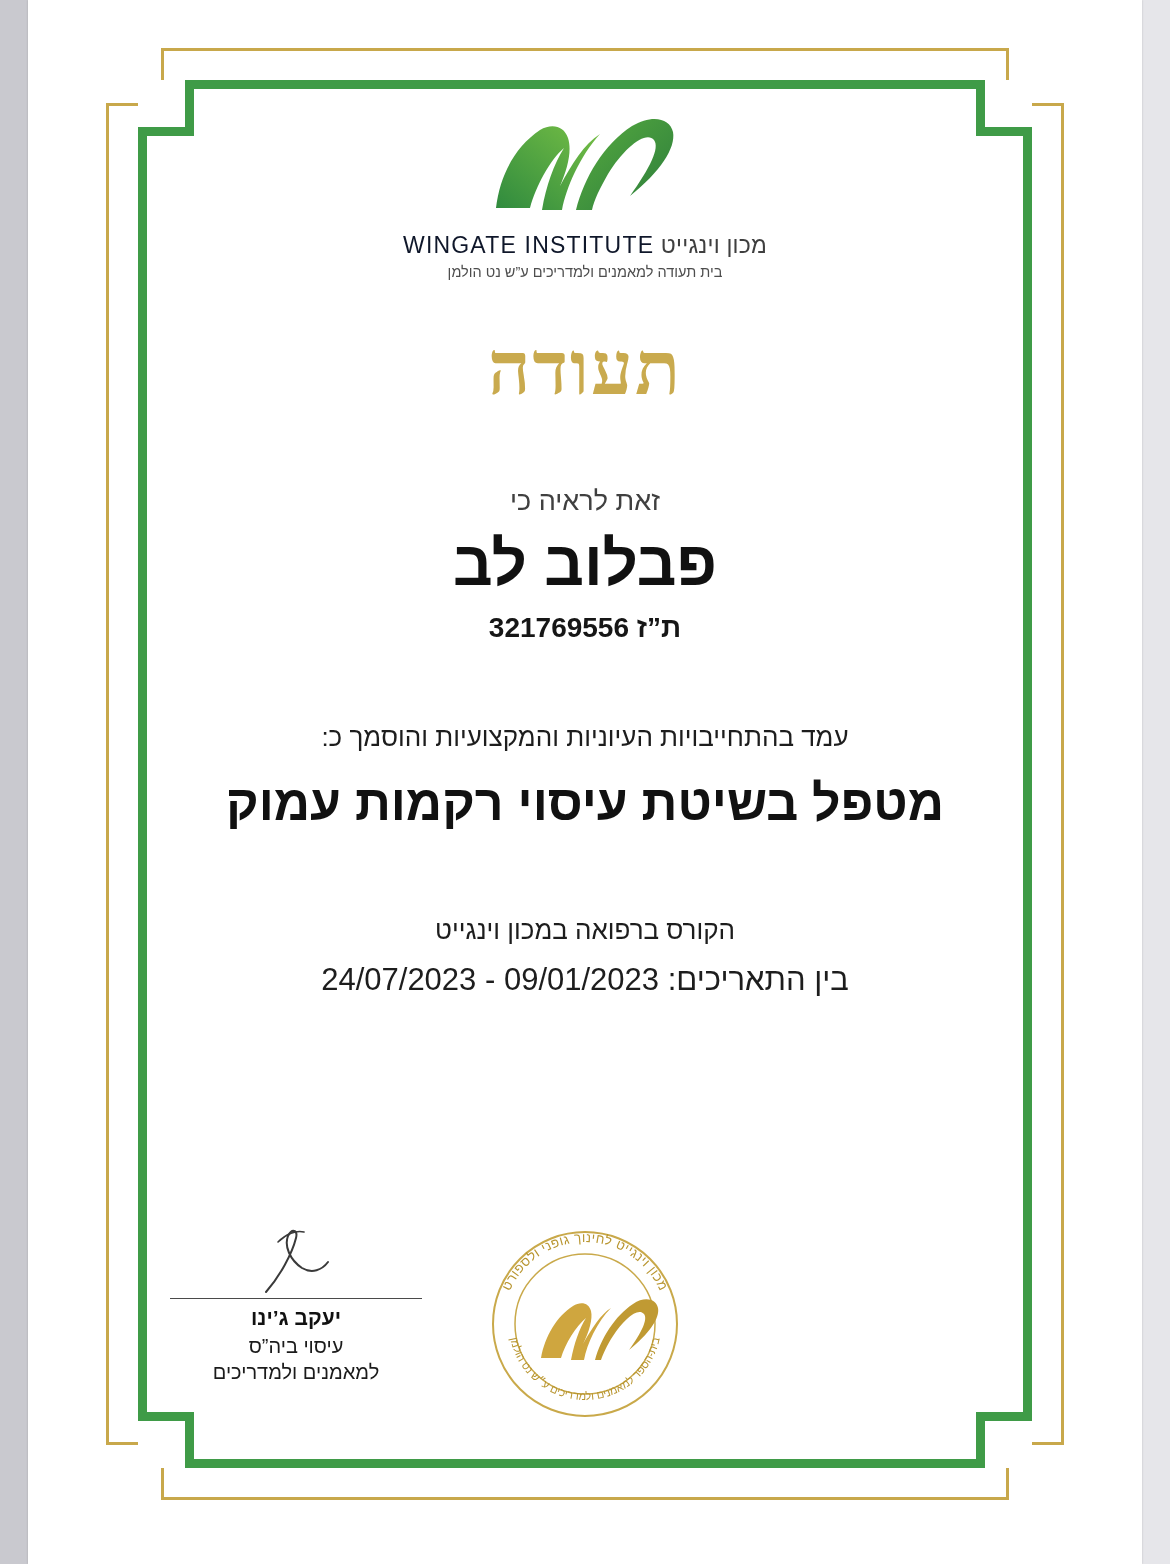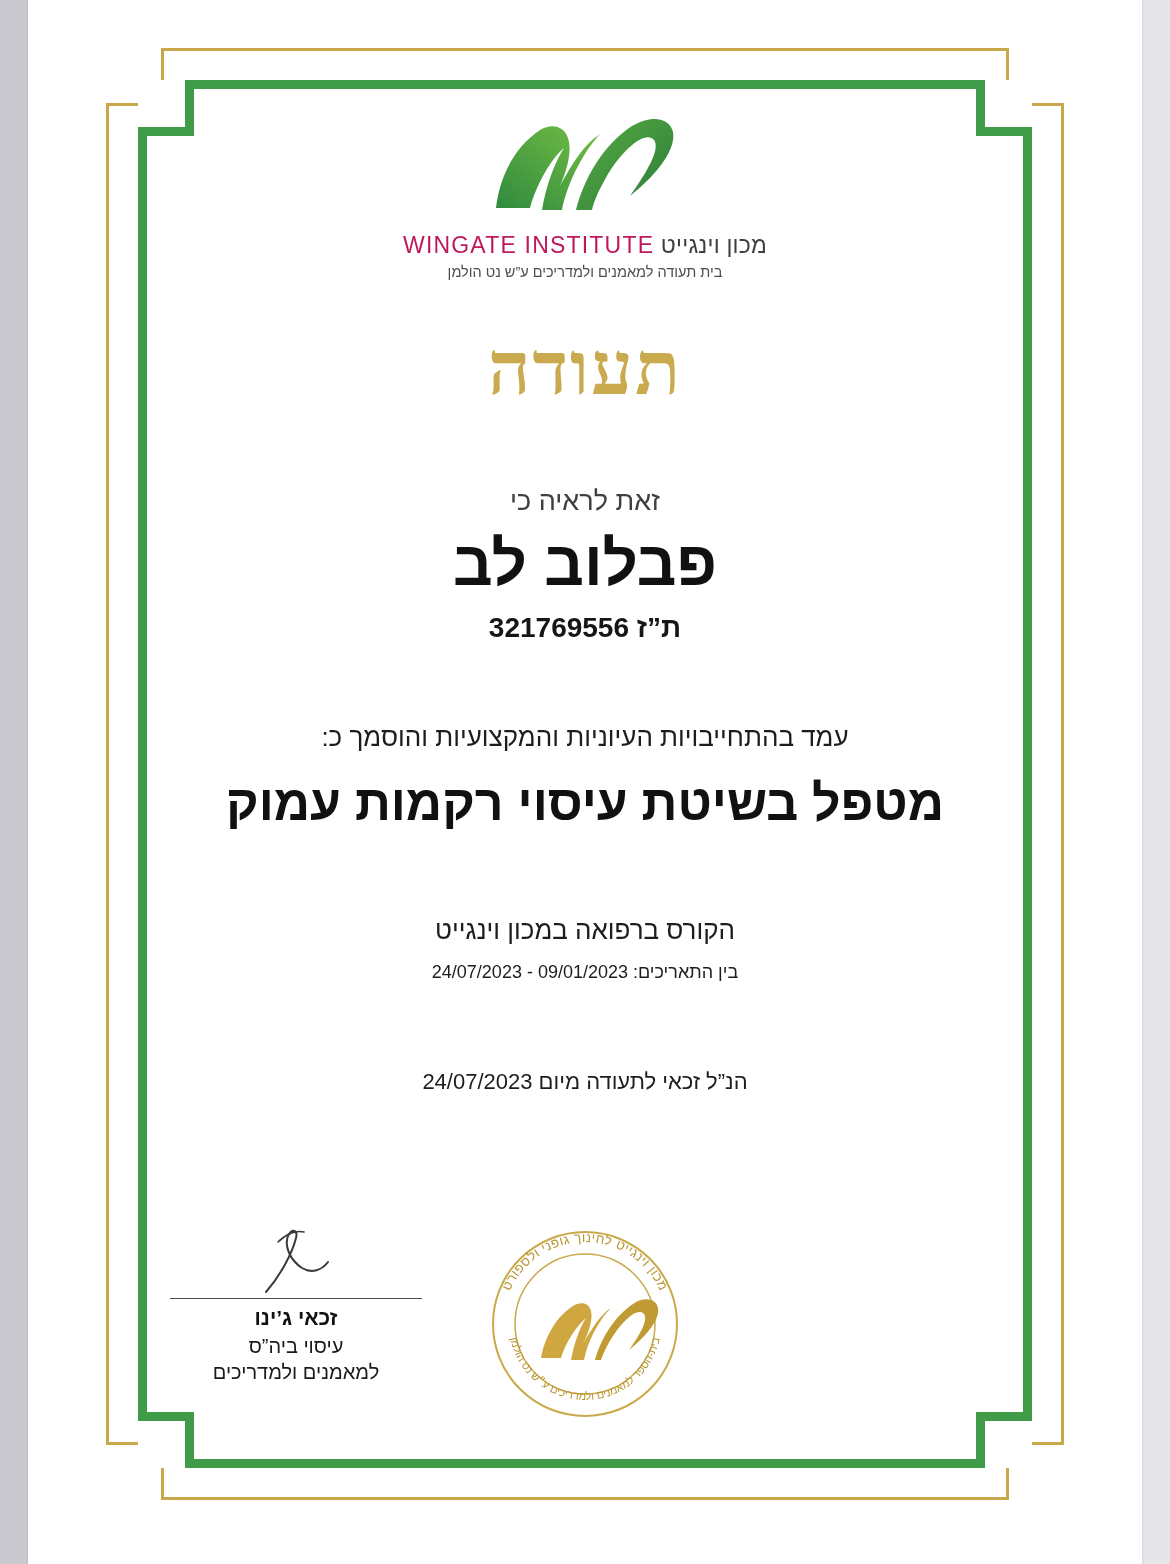--- a/index.html
+++ b/index.html
@@ -93,21 +93,21 @@
   }
   #logo-name {
     margin-top: 8px;
     font-size: 23px;
     color: #4a4a4a;
     letter-spacing: .2px;
     direction: rtl;
     white-space: nowrap;
   }
   #logo-name .he { color: #3f3f3f; }
-  #logo-name .en { color: #be185d; letter-spacing: 1.2px; margin-top: 31px; }
+  #logo-name .en { color: #0f172a; letter-spacing: 1.2px; margin-top: 31px; }
   #logo-sub {
     margin-top: 5px;
     font-size: 14.5px;
     color: #4d4d4d;
     direction: rtl;
   }
 
   
   #cert-title {
     margin-top: 52px;
@@ -154,21 +154,21 @@
   }
 
   
   #course-line {
     margin-top: 82px;
     font-size: 26px;
     color: #1d1d1d;
   }
   #dates-line {
     margin-top: 16px;
-    font-size: 18px;
+    font-size: 31px;
     color: #1d1d1d;
   }
   #award-line {
     margin-top: 86px;
     font-size: 22px;
     color: #1d1d1d;
   }
 
   
   #signature-row {
@@ -285,21 +285,20 @@
 
     <div id="intro-line">זאת לראיה כי</div>
     <div id="recipient-name">פבלוב לב</div>
     <div id="recipient-id">ת”ז 321769556</div>
 
     <div id="qualify-line">עמד בהתחייבויות העיוניות והמקצועיות והוסמך כ:</div>
     <div id="qualification">מטפל בשיטת עיסוי רקמות עמוק</div>
 
     <div id="course-line">הקורס ברפואה במכון וינגייט</div>
     <div id="dates-line">בין התאריכים: 09/01/2023 - 24/07/2023</div>
-    <div id="award-line">הנ”ל זכאי לתעודה מיום 24/07/2023</div>
 
     <svg id="seal" viewBox="0 0 212 212">
       <defs>
         <path id="arcTop" d="M 24 106 A 82 82 0 0 1 188 106"></path>
         <path id="arcBottom" d="M 30 106 A 76 76 0 0 0 182 106"></path>
       </defs>
       <circle cx="106" cy="106" r="92" fill="none" stroke="#c9a94a" stroke-width="2"></circle>
       <circle cx="106" cy="106" r="70" fill="none" stroke="#c9a94a" stroke-width="1.5"></circle>
       <text font-size="13" fill="#b8952f" font-family="Liberation Sans, sans-serif" letter-spacing="0.5">
         <textPath href="#arcTop" startOffset="50%" text-anchor="middle">מכון וינגייט לחינוך גופני ולספורט</textPath>
@@ -315,21 +314,21 @@
 
 
       <div class="sig-col left">
         <div class="sig-scribble">
           <svg viewBox="0 0 252 74" width="252" height="74">
             <path d="M96 68 C110 52 122 30 126 14 C128 6 122 4 118 12 C114 22 120 36 132 44 C142 50 152 46 158 38" fill="none" stroke="#3a3a3a" stroke-width="2" stroke-linecap="round"></path>
             <path d="M108 18 C116 10 126 6 134 8" fill="none" stroke="#3a3a3a" stroke-width="1.6" stroke-linecap="round"></path>
           </svg>
         </div>
         <div class="sig-rule"></div>
-        <div class="sig-name">זכאי ג’ינו</div>
+        <div class="sig-name">יעקב ג’ינו</div>
         <div class="sig-role">
           <div>עיסוי ביה”ס</div>
           <div>למאמנים ולמדריכים</div>
         </div>
       </div>
 
     </div>
 
   </div>
 </div>

